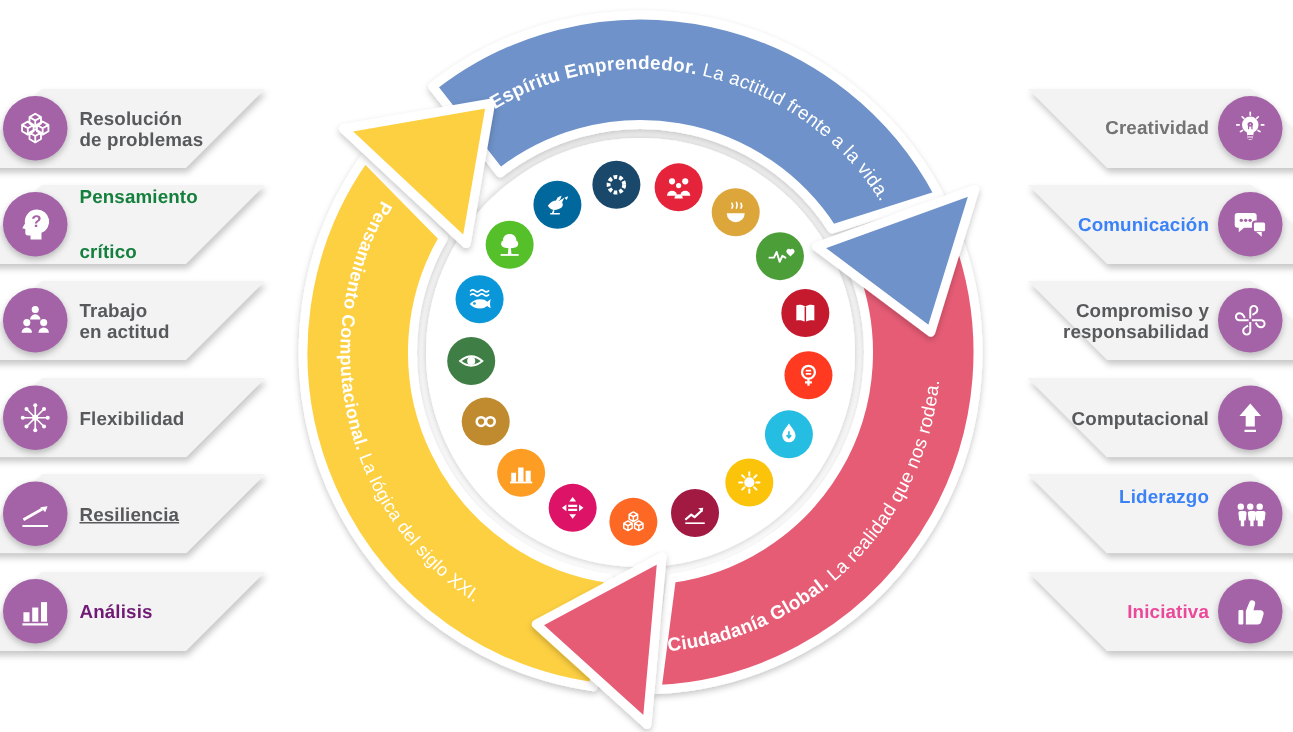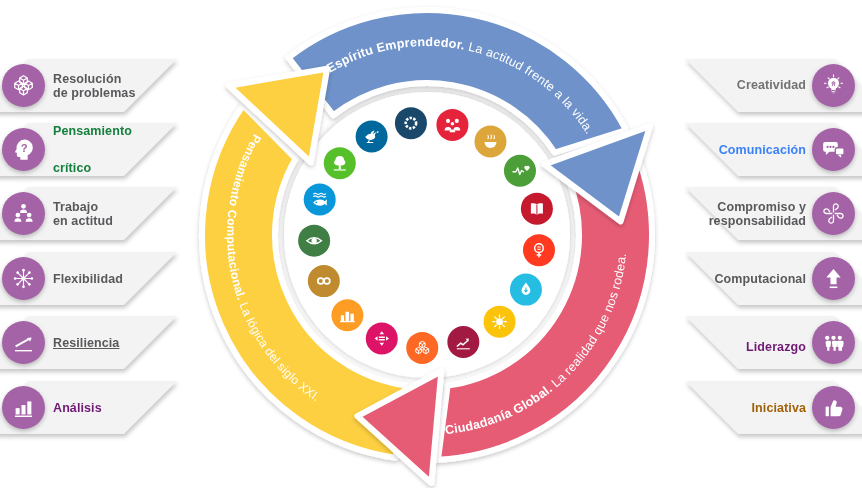--- a/index.html
+++ b/index.html
@@ -366,29 +366,29 @@
           <g fill="#fff">
      <circle cx="6.4" cy="7.8" r="1.9"></circle>
             <path d="M4.4 10.4 h4 a1.4 1.4 0 0 1 1.4 1.6 l-.5 4 h-.9 v3.4 H6.4 V16 h-.9 l-.5 -4 a1.4 1.4 0 0 1 1.4 -1.6 z"></path>
      <circle cx="12" cy="7.8" r="1.9"></circle>
             <path d="M10 10.4 h4 a1.4 1.4 0 0 1 1.4 1.6 l-.5 4 h-.9 v3.4 H12 V16 h-.9 l-.5 -4 a1.4 1.4 0 0 1 1.4 -1.6 z"></path>
      <circle cx="17.6" cy="7.8" r="1.9"></circle>
             <path d="M15.6 10.4 h4 a1.4 1.4 0 0 1 1.4 1.6 l-.5 4 h-.9 v3.4 h-3.2 V16 h-.9 l-.5 -4 a1.4 1.4 0 0 1 1.4 -1.6 z"></path>
           </g>
         </svg>
       </div>
-      <div class="side-label right" style="color: #701a75; top: 320px; right: 56px;">
+      <div class="side-label right" style="color: #3b82f6; top: 304px; right: 56px;">
         <span>Liderazgo</span>
       </div>
       <div class="banner-wrap" style="top: 381px; left: 642px;">
         <div class="banner-shape" style="background: rgb(243, 243, 244); width: 250px; clip-path: polygon(43px 0px, 192px 0px, 245px 53px, 96px 53px);"></div>
       </div>
       <div class="side-icon" style="background: rgb(164, 99, 167); top: 385.5px; left: 812px;">
         <svg width="27" height="27" viewBox="0 0 24 24">
           <path d="M9.4 19.8 h7.2 a2 2 0 0 0 1.9 -1.4 l1.4 -4.6 a1.9 1.9 0 0 0 -1.8 -2.4 h-4.2 l.9 -3.4 a1.8 1.8 0 0 0 -3.4 -1.2 l-2 5 z" fill="#fff"></path>
      <rect x="5" y="11.2" width="2.9" height="8.6" rx=".7" fill="#fff"></rect>
         </svg>
       </div>
-      <div class="side-label right" style="color: #a16207; top: 381px; right: 56px; margin-left: 32px;">
+      <div class="side-label right" style="color: #ec4899; top: 381px; right: 56px; margin-left: 32px;">
         <span>Iniciativa</span>
       </div>
     </div>
 </div>
 
 </body></html>

